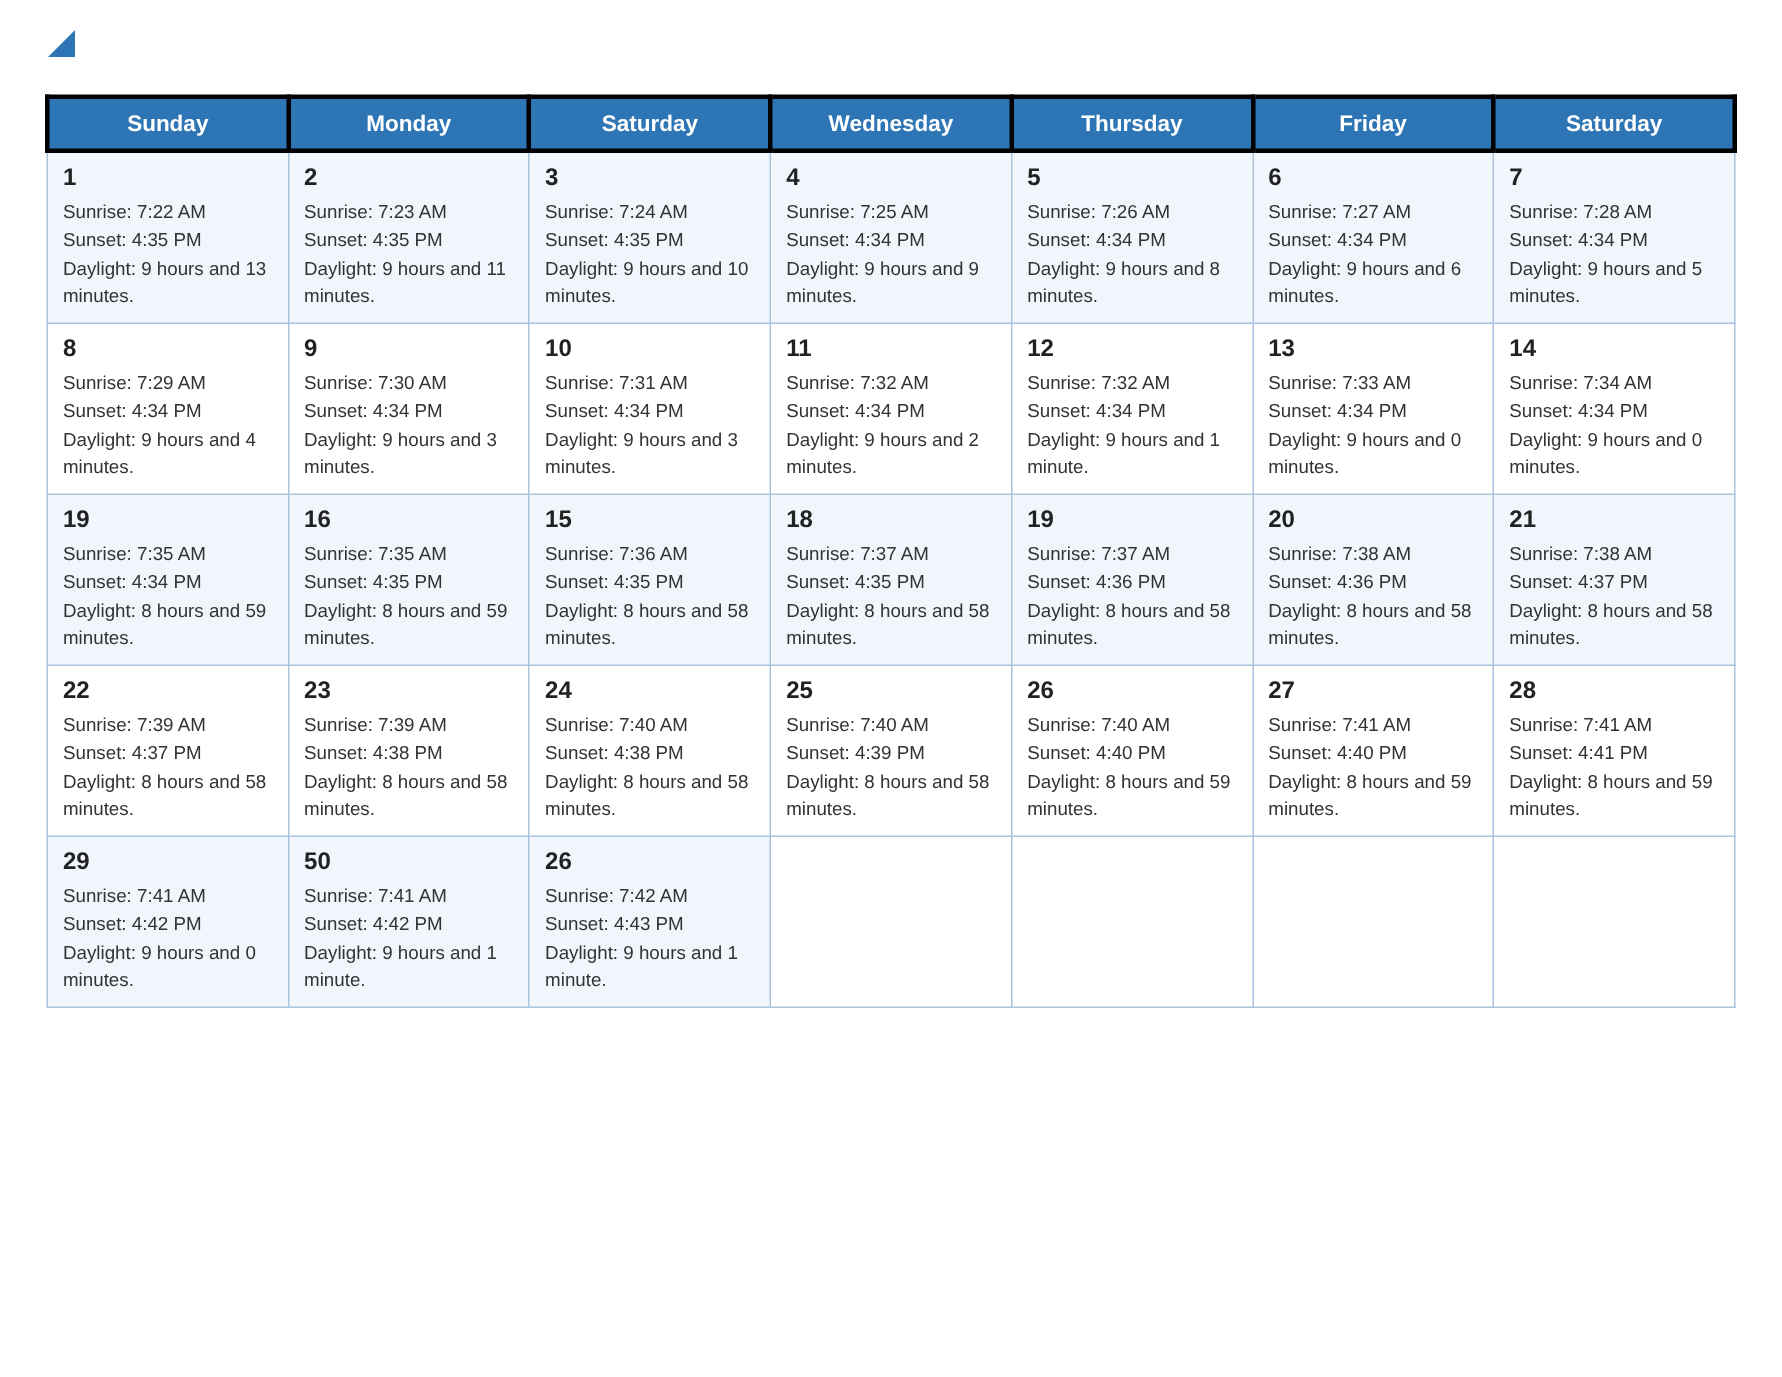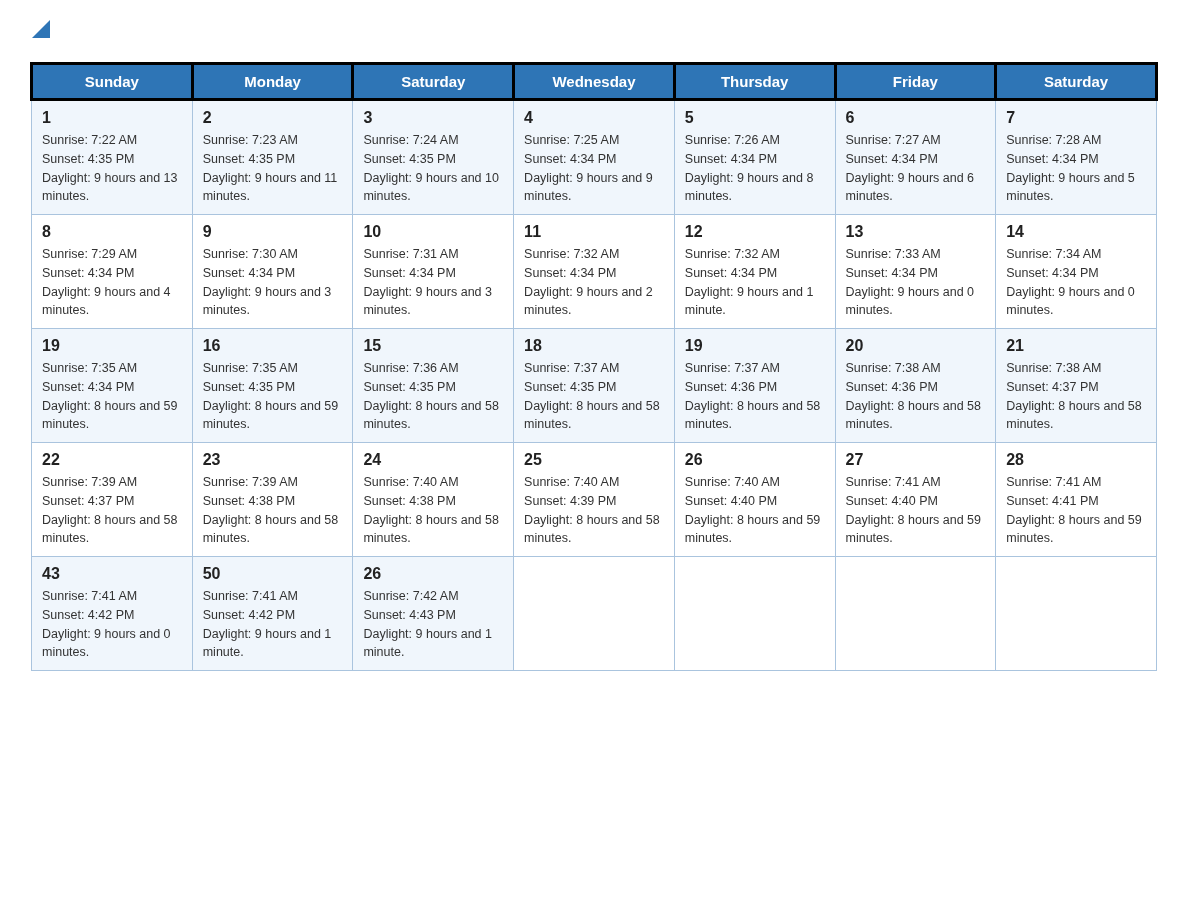--- a/index.html
+++ b/index.html
@@ -155,21 +155,21 @@
       <tr>
         <td><span class="day-number">22</span><span class="day-info">Sunrise: 7:39 AM<br>Sunset: 4:37 PM<br>Daylight: 8 hours and 58 minutes.</span></td>
         <td><span class="day-number">23</span><span class="day-info">Sunrise: 7:39 AM<br>Sunset: 4:38 PM<br>Daylight: 8 hours and 58 minutes.</span></td>
         <td><span class="day-number">24</span><span class="day-info">Sunrise: 7:40 AM<br>Sunset: 4:38 PM<br>Daylight: 8 hours and 58 minutes.</span></td>
         <td><span class="day-number">25</span><span class="day-info">Sunrise: 7:40 AM<br>Sunset: 4:39 PM<br>Daylight: 8 hours and 58 minutes.</span></td>
         <td><span class="day-number">26</span><span class="day-info">Sunrise: 7:40 AM<br>Sunset: 4:40 PM<br>Daylight: 8 hours and 59 minutes.</span></td>
         <td><span class="day-number">27</span><span class="day-info">Sunrise: 7:41 AM<br>Sunset: 4:40 PM<br>Daylight: 8 hours and 59 minutes.</span></td>
         <td><span class="day-number">28</span><span class="day-info">Sunrise: 7:41 AM<br>Sunset: 4:41 PM<br>Daylight: 8 hours and 59 minutes.</span></td>
       </tr>
       <tr>
-        <td><span class="day-number">43</span><span class="day-info">Sunrise: 7:41 AM<br>Sunset: 4:42 PM<br>Daylight: 9 hours and 0 minutes.</span></td>
+        <td><span class="day-number">29</span><span class="day-info">Sunrise: 7:41 AM<br>Sunset: 4:42 PM<br>Daylight: 9 hours and 0 minutes.</span></td>
         <td><span class="day-number">50</span><span class="day-info">Sunrise: 7:41 AM<br>Sunset: 4:42 PM<br>Daylight: 9 hours and 1 minute.</span></td>
         <td><span class="day-number">26</span><span class="day-info">Sunrise: 7:42 AM<br>Sunset: 4:43 PM<br>Daylight: 9 hours and 1 minute.</span></td>
         <td class="empty-cell"></td>
         <td class="empty-cell"></td>
         <td class="empty-cell"></td>
         <td class="empty-cell"></td>
       </tr>
     </tbody>
 </table>
 

